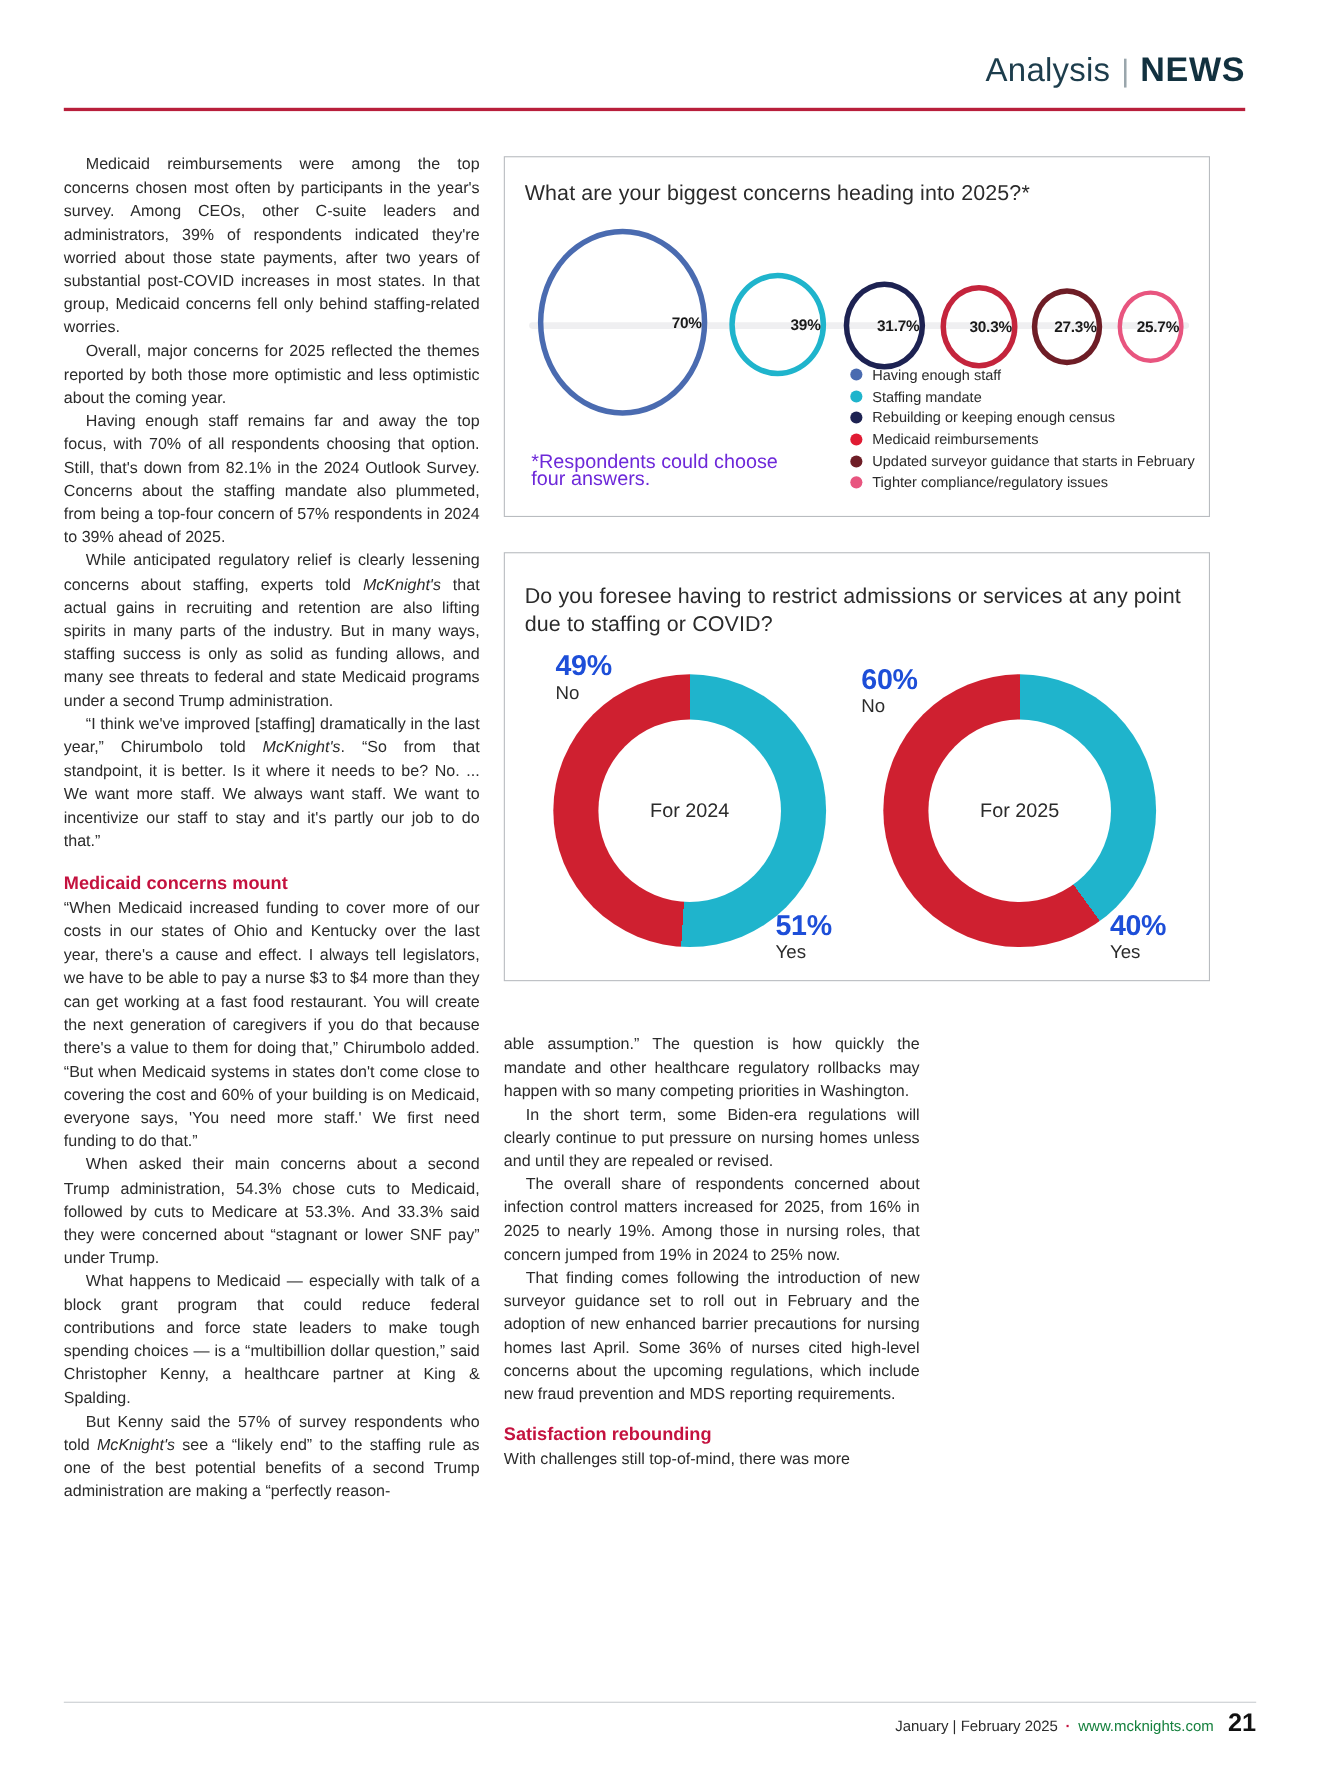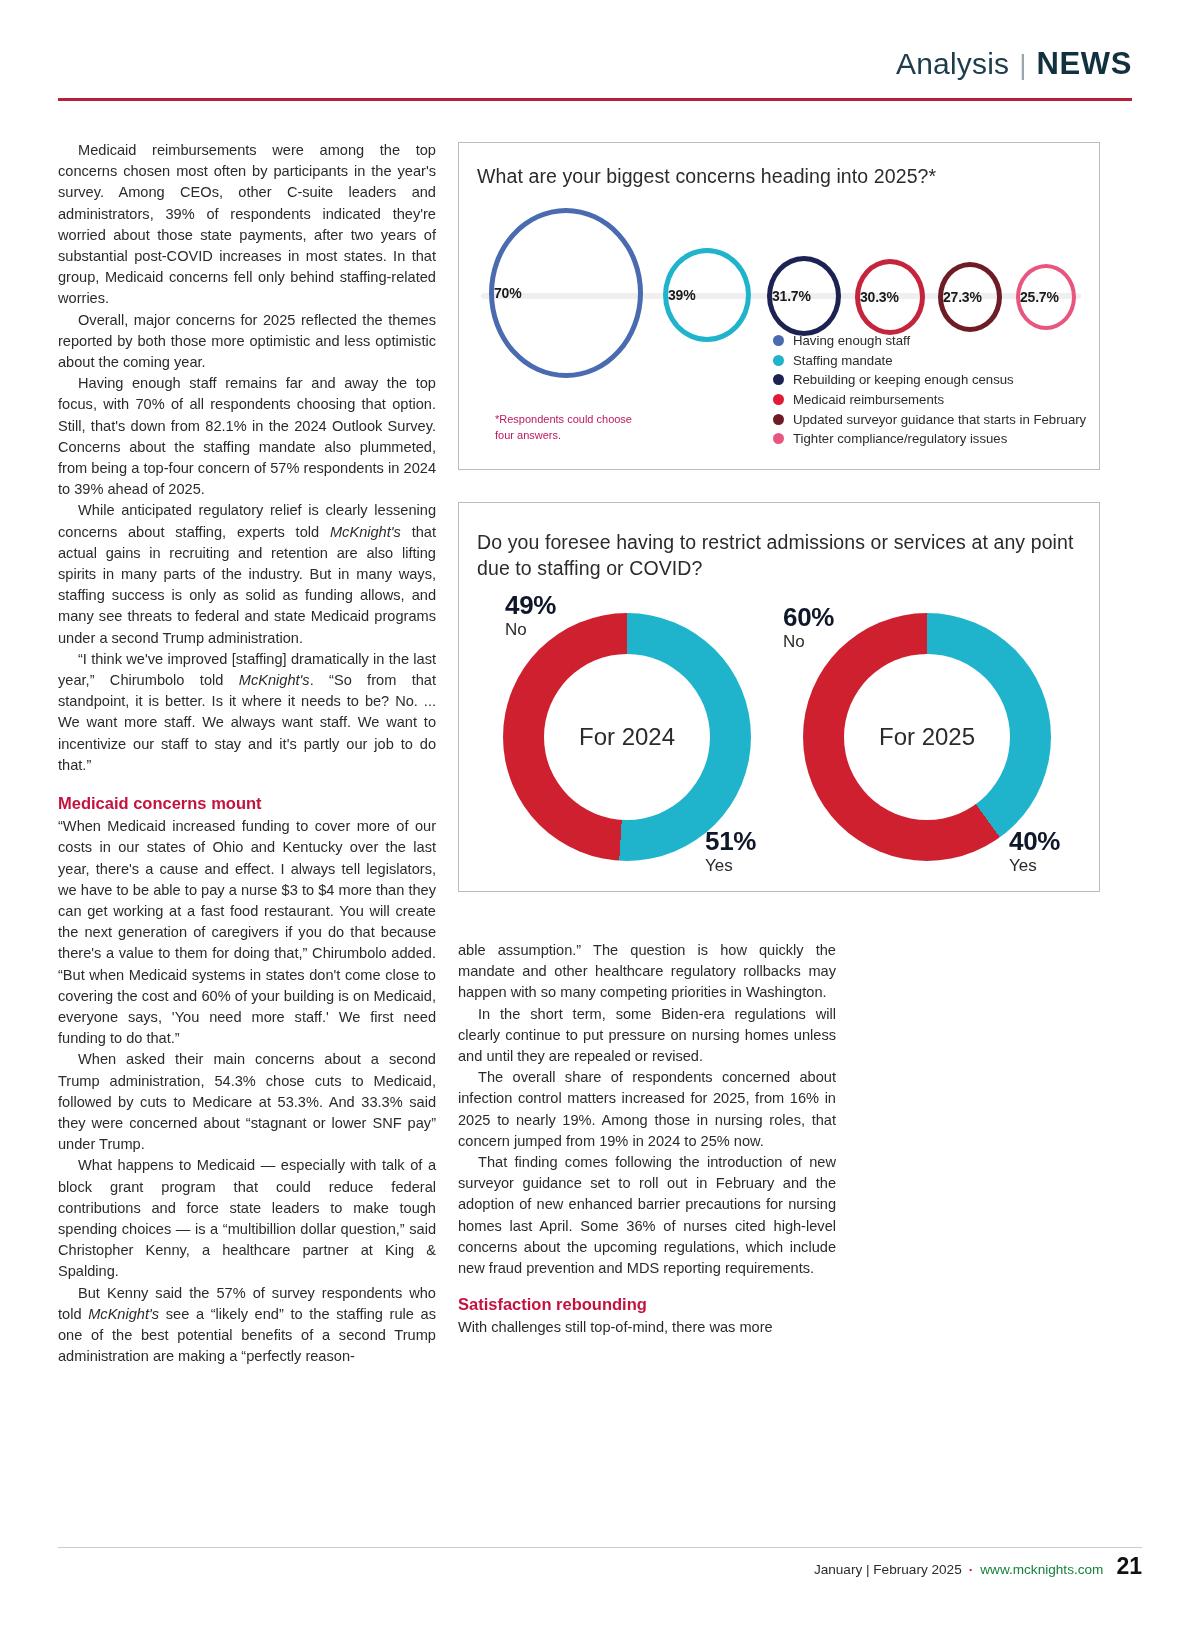--- a/index.html
+++ b/index.html
@@ -34,42 +34,42 @@
   #panel-concerns{left:458px;top:142px;width:642px;height:328px;}
   #panel-restrict{left:458px;top:502px;width:642px;height:390px;}
   .panel-title{position:absolute;font-size:19.5px;color:#2b2b2b;line-height:26px;letter-spacing:.1px;}
   #panel-concerns .panel-title{left:18px;top:20px;}
   #panel-restrict .panel-title{left:18px;top:26px;width:600px;}
 
   
   .bubble-row{position:absolute;left:18px;right:14px;top:60px;height:180px;}
   .bubble-axis{position:absolute;left:4px;right:4px;top:90px;height:6px;background:#efeff1;border-radius:3px;}
   .bubble{position:absolute;border-style:solid;border-radius:50%;background:transparent;
-          display:flex;align-items:center;justify-content:flex-start;box-sizing:border-box;}
+          display:flex;align-items:center;justify-content:flex-end;box-sizing:border-box;}
   .bubble span{font-size:14px;font-weight:700;color:#1a1a1a;letter-spacing:-.2px;}
 
   
   .legend{position:absolute;left:314px;top:188px;}
   .legend-item{display:flex;align-items:center;gap:9px;height:19.6px;}
   .legend-dot{width:11px;height:11px;border-radius:50%;flex:0 0 auto;}
   .legend-label{font-size:13.2px;color:#2b2b2b;white-space:nowrap;}
-  .footnote{position:absolute;left:36px;top:268px;font-size:11px;line-height:16px;color:#be185d;}
+  .footnote{position:absolute;left:24px;top:268px;font-size:18px;line-height:16px;color:#6d28d9;}
 
   
   .donut-wrap{position:absolute;width:248px;height:248px;}
   #donut-2024{left:44px;top:110px;}
   #donut-2025{left:344px;top:110px;}
   .donut{position:absolute;inset:0;border-radius:50%;}
   .donut-hole{position:absolute;left:50%;top:50%;transform:translate(-50%,-50%);
               width:166px;height:166px;border-radius:50%;background:#fff;
               display:flex;align-items:center;justify-content:center;}
-  .donut-center{font-size:24px;color:#2b2b2b;}
+  .donut-center{font-size:18px;color:#2b2b2b;}
   .cal-no{position:absolute;text-align:left;}
   .cal-yes{position:absolute;text-align:left;}
-  .big-pct{font-size:26px;font-weight:700;color:#0f172a;line-height:28px;letter-spacing:-.3px;}
+  .big-pct{font-size:26px;font-weight:700;color:#1d4ed8;line-height:28px;letter-spacing:-.3px;}
   .sub-lbl{font-size:17px;color:#2b2b2b;line-height:21px;}
 
   
   .footer-rule{position:absolute;left:58px;right:58px;bottom:78px;height:1px;background:#c9ccd0;}
   .footer{position:absolute;right:58px;bottom:46px;display:flex;align-items:baseline;gap:7px;font-size:13.6px;color:#2b2b2b;}
   .footer .url{color:#15803d;font-weight:400;}
   .footer .pageno{font-size:23px;font-weight:700;color:#111;margin-left:6px;}
   .footer .dot{color:#c4123f;font-weight:700;}
 </style>
 </head>

